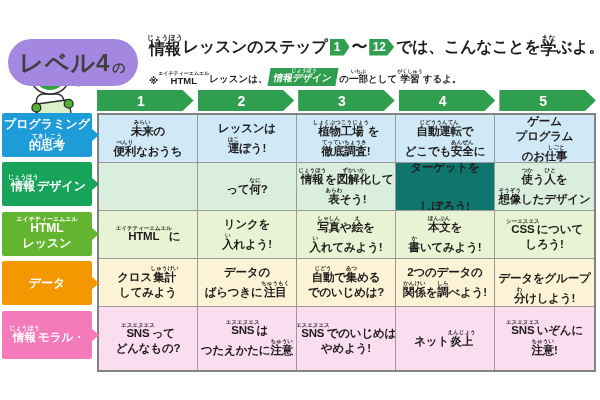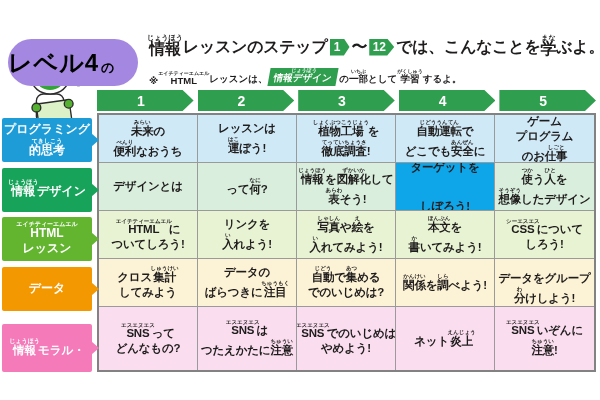--- a/index.html
+++ b/index.html
@@ -4,22 +4,22 @@
 <style>
   html,body{margin:0;padding:0;background:#fff;}
   .stage{
     position:relative;width:600px;height:400px;overflow:hidden;background:#ffffff;
     font-family:"Liberation Sans","DejaVu Sans",sans-serif;color:#1f1c1c;
     -webkit-font-smoothing:antialiased;
   }
   
   .level-badge{
     position:absolute;left:8px;top:39px;width:130px;height:47px;border-radius:24px;
-    display:flex;align-items:center;justify-content:flex-start;z-index:3;
-    color:#000000;font-weight:bold;letter-spacing:1px;
+    display:flex;align-items:center;justify-content:center;z-index:3;
+    color:#404040;font-weight:bold;letter-spacing:1px;
   }
   .lb-main{font-size:24px;}
   .lb-suffix{font-size:13px;margin-left:2px;margin-top:10px;}
   .mascot{position:absolute;left:10px;top:56px;width:88px;height:72px;z-index:1;}
   .title{
     position:absolute;left:147px;top:34px;white-space:nowrap;
     font-size:16px;font-weight:bold;letter-spacing:-0.3px;
     display:flex;align-items:center;
   }
   .title rt{font-size:7px;font-weight:bold;letter-spacing:0;}
@@ -43,21 +43,21 @@
   
   .arrows{position:absolute;left:97px;top:90px;width:499px;height:21px;display:flex;gap:4px;}
   .arrow{
     flex:1;background:var(--step-green);color:#fff;
     display:flex;align-items:center;justify-content:center;
     font-size:14px;font-weight:bold;padding-right:9px;box-sizing:border-box;
     clip-path:polygon(0 0,calc(100% - 11px) 0,100% 50%,calc(100% - 11px) 100%,0 100%);
   }
   
   .labels{position:absolute;left:2px;top:113px;width:90px;height:259px;display:flex;flex-direction:column;z-index:2;}
-  .label-slot{height:49.4px;display:flex;align-items:flex-end;}
+  .label-slot{height:49.4px;display:flex;align-items:flex-start;}
   .label-slot:last-child{flex:1;}
   .row-badge{
     position:relative;width:100%;height:44px;border-radius:2px;
     display:flex;flex-direction:column;align-items:center;justify-content:center;
     background:var(--bc);color:#fff;font-weight:bold;font-size:12px;line-height:1.15;
     text-align:center;white-space:nowrap;
   }
   .label-slot:last-child .row-badge{height:48px;font-size:11.5px;}
   .row-badge::after{
     content:"";position:absolute;right:-7px;top:50%;transform:translateY(-50%);
@@ -184,40 +184,38 @@
       <div class="cell" style="background: rgb(207, 233, 247);">
         <div class="cell-line"><ruby>自動運転<rt>じどううんてん</rt></ruby><span>で</span></div>
         <div class="cell-line"><span>どこでも</span><ruby>安全<rt>あんぜん</rt></ruby><span>に</span></div>
       </div>
       <div class="cell" style="background: rgb(207, 233, 247); align-items: center;">
         <div class="cell-line"><span>ゲーム</span></div>
         <div class="cell-line"><span>プログラム</span></div>
         <div class="cell-line"><span>のお</span><ruby>仕事<rt>しごと</rt></ruby></div>
       </div>
       <div class="cell" style="background: rgb(217, 238, 220);">
-        <div class="cell-line"><span>デザインとは</span></div>
       </div>
       <div class="cell" style="background: rgb(217, 238, 220);">
         <div class="cell-line"><span>って</span><ruby>何<rt>なに</rt></ruby><span>?</span></div>
       </div>
       <div class="cell" style="background: rgb(217, 238, 220);">
         <div class="cell-line"><ruby>情報<rt>じょうほう</rt></ruby><span>を</span><ruby>図解化<rt>ずかいか</rt></ruby><span>して</span></div>
         <div class="cell-line"><ruby>表<rt>あらわ</rt></ruby><span>そう!</span></div>
       </div>
-      <div class="cell" style="background: #0ea5e9; gap: 24px;">
+      <div class="cell" style="background: #0f766e; gap: 24px;">
         <div class="cell-line"><span>ターゲットを</span></div>
         <div class="cell-line"><span>しぼろう!</span></div>
       </div>
       <div class="cell" style="background: rgb(217, 238, 220);">
         <div class="cell-line"><ruby>使<rt>つか</rt></ruby><span>う</span><ruby>人<rt>ひと</rt></ruby><span>を</span></div>
         <div class="cell-line"><ruby>想像<rt>そうぞう</rt></ruby><span>したデザイン</span></div>
       </div>
       <div class="cell" style="background: rgb(231, 243, 211);">
         <div class="cell-line"><ruby>HTML<rt>エイチティーエムエル</rt></ruby><span>に</span></div>
-        <div class="cell-line"><span>ついてしろう!</span></div>
       </div>
       <div class="cell" style="background: rgb(231, 243, 211);">
         <div class="cell-line"><span>リンクを</span></div>
         <div class="cell-line"><ruby>入<rt>い</rt></ruby><span>れよう!</span></div>
       </div>
       <div class="cell" style="background: rgb(231, 243, 211);">
         <div class="cell-line"><ruby>写真<rt>しゃしん</rt></ruby><span>や</span><ruby>絵<rt>え</rt></ruby><span>を</span></div>
         <div class="cell-line"><ruby>入<rt>い</rt></ruby><span>れてみよう!</span></div>
       </div>
       <div class="cell" style="background: rgb(231, 243, 211);">
@@ -234,20 +232,21 @@
       </div>
       <div class="cell" style="background: rgb(252, 242, 213);">
         <div class="cell-line"><span>データの</span></div>
         <div class="cell-line"><span>ばらつきに</span><ruby>注目<rt>ちゅうもく</rt></ruby></div>
       </div>
       <div class="cell" style="background: rgb(252, 242, 213);">
         <div class="cell-line"><ruby>自動<rt>じどう</rt></ruby><span>で</span><ruby>集<rt>あつ</rt></ruby><span>める</span></div>
         <div class="cell-line"><span>でのいじめは?</span></div>
       </div>
       <div class="cell" style="background: rgb(252, 242, 213);">
+        <div class="cell-line"><span>2つのデータの</span></div>
         <div class="cell-line"><ruby>関係<rt>かんけい</rt></ruby><span>を</span><ruby>調<rt>しら</rt></ruby><span>べよう!</span></div>
       </div>
       <div class="cell" style="background: rgb(252, 242, 213); justify-content: flex-end;">
         <div class="cell-line"><span>データをグループ</span></div>
         <div class="cell-line"><ruby>分<rt>わ</rt></ruby><span>けしよう!</span></div>
       </div>
       <div class="cell" style="background: rgb(250, 222, 239);">
         <div class="cell-line"><ruby>SNS<rt>エスエヌエス</rt></ruby><span>って</span></div>
         <div class="cell-line"><span>どんなもの?</span></div>
       </div>

